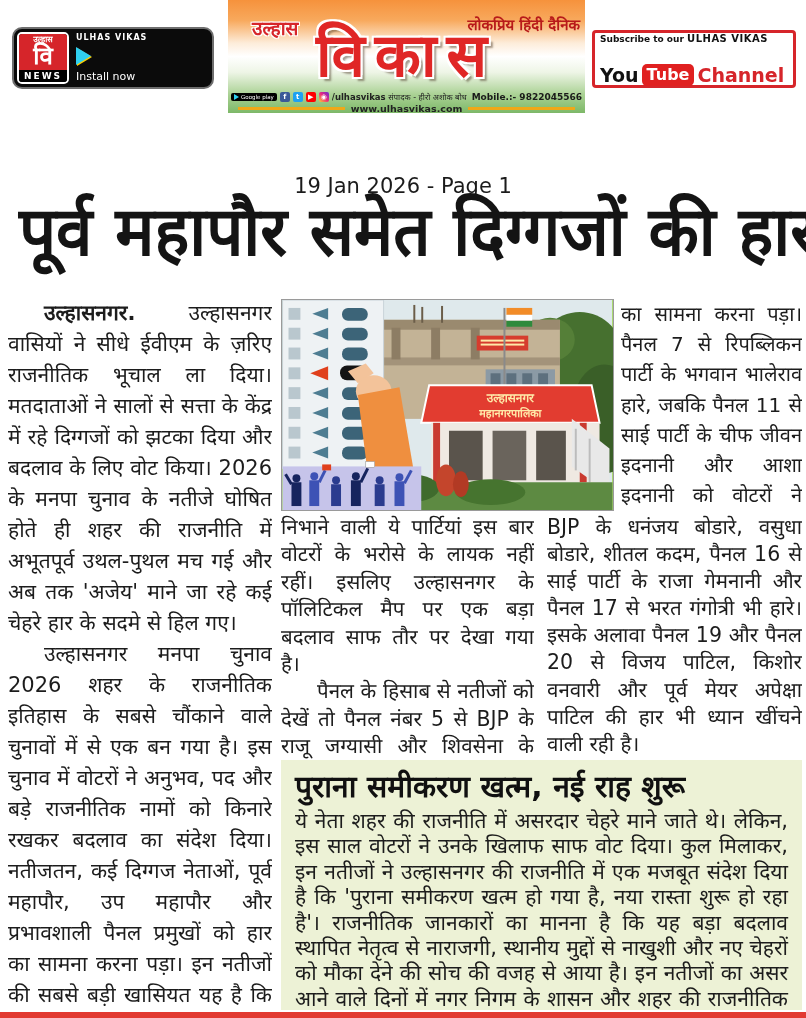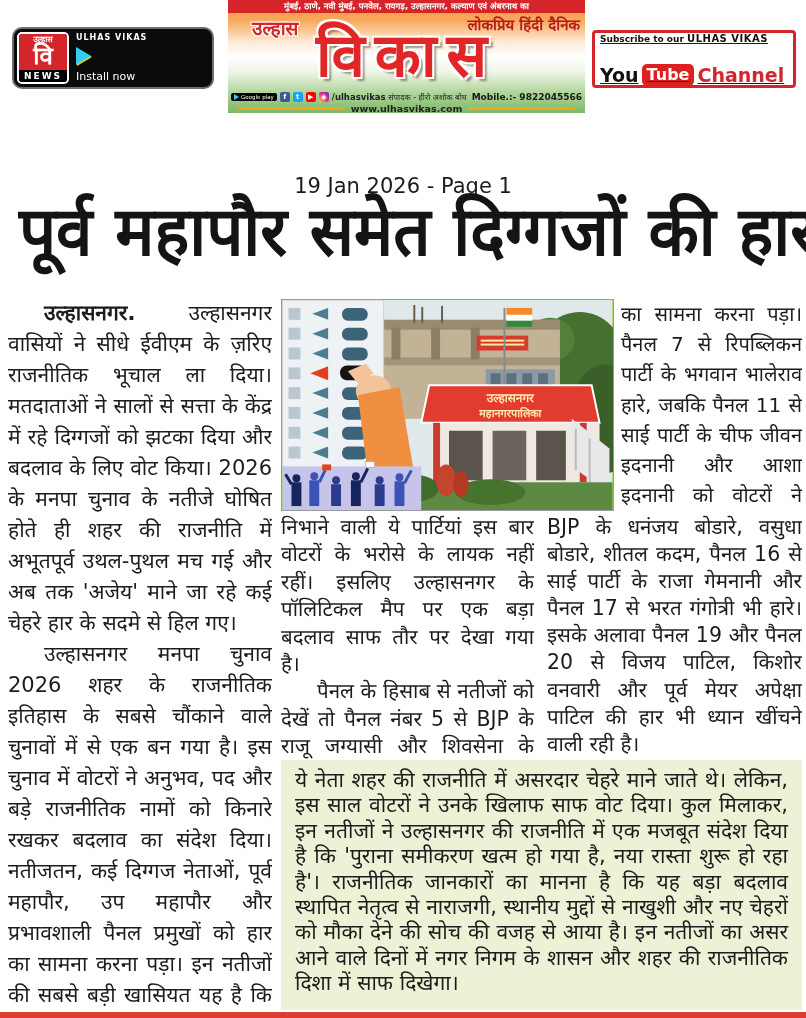--- a/index.html
+++ b/index.html
@@ -41,21 +41,21 @@
   .soc-fb { background:#3b5998; } .soc-tw { background:#1da1f2; }
   .soc-yt { background:#ff0000; } .soc-ig { background:linear-gradient(45deg,#f9ce34,#ee2a7b,#6228d7); }
   .handle-line { font-size:8px; color:#222; white-space:nowrap; overflow:hidden; }
   .handle-line b { font-size:8.5px; }
   .mobile { margin-left:auto; font-size:9px; font-weight:bold; color:#1a1a1a; white-space:nowrap; }
   .website-row { position:absolute; left:10px; right:10px; top:103px; display:flex; align-items:center; gap:6px; }
   .website-row .bar { flex:1; height:3px; background:#f0a818; }
   .website { font-size:9.5px; font-weight:bold; color:#222; white-space:nowrap; }
 
   .yt-badge { position:absolute; left:592px; top:30px; width:204px; height:58px; background:#fff;
-    border:3px solid #d6252a; border-radius:4px; display:flex; align-items:stretch; padding:2px; gap:3px;text-decoration:underline; }
+    border:3px solid #d6252a; border-radius:4px; display:flex; align-items:stretch; padding:2px; gap:3px; }
   .yt-left { flex:1; display:flex; flex-direction:column; justify-content:center; padding-left:3px; }
   .yt-line1 { font-size:9px; font-weight:bold; color:#111; white-space:nowrap; }
   .yt-line1 .yt-brand { font-size:10px; letter-spacing:0.5px; }
   .yt-line2 { display:flex; align-items:center; gap:3px; margin-top:20px; }
   .yt-you { font-size:19px; font-weight:bold; color:#111; }
   .yt-tube { background:#e02020; color:#fff; font-size:16px; font-weight:bold; border-radius:5px; padding:0 5px; line-height:22px; }
   .yt-channel { font-size:19px; font-weight:bold; color:#d6252a; }
   .yt-logo { width:46px; display:flex; flex-direction:column; }
   .yt-logo .logo-red { border:1px solid #fff; }
 
@@ -104,21 +104,20 @@
     <div class="app-info">
       <div class="app-brand">ULHAS VIKAS</div>
       <div class="gp-row">
         <span class="gp-tri"></span>
       </div>
       <div class="app-install">Install now</div>
     </div>
   </div>
 
   <div class="masthead">
-    <div class="cities">मुंबई, ठाणे, नवी मुंबई, पनवेल, रायगड़, उल्हासनगर, कल्याण एवं अंबरनाथ का</div>
     <div class="tagline">लोकप्रिय हिंदी दैनिक</div>
     <div class="title-small">उल्हास</div>
     <div class="title-big">विकास</div>
     <div class="mast-bottom">
       <span class="gp-mini">
           <i></i>
           <span>Google play</span>
         </span>
       <span class="soc soc-fb">f</span>
       <span class="soc soc-tw">t</span>
@@ -288,17 +287,18 @@
   <div class="col col-mid">
     <p class="noind">निभाने वाली ये पार्टियां इस बार वोटरों के भरोसे के लायक नहीं रहीं। इसलिए उल्हासनगर के पॉलिटिकल मैप पर एक बड़ा बदलाव साफ तौर पर देखा गया है।</p>
     <p>पैनल के हिसाब से नतीजों को देखें तो पैनल नंबर 5 से BJP के राजू जग्यासी और शिवसेना के विक्की भुल्लर को अचानक हार</p>
   </div>
 
   <div class="col col-right-bottom">
     <p class="noind">BJP के धनंजय बोडारे, वसुधा बोडारे, शीतल कदम, पैनल 16 से साई पार्टी के राजा गेमनानी और पैनल 17 से भरत गंगोत्री भी हारे। इसके अलावा पैनल 19 और पैनल 20 से विजय पाटिल, किशोर वनवारी और पूर्व मेयर अपेक्षा पाटिल की हार भी ध्यान खींचने वाली रही है।</p>
   </div>
 
   <div class="info-box">
+    <h2>पुराना समीकरण खत्म, नई राह शुरू</h2>
     <p>ये नेता शहर की राजनीति में असरदार चेहरे माने जाते थे। लेकिन, इस साल वोटरों ने उनके खिलाफ साफ वोट दिया। कुल मिलाकर, इन नतीजों ने उल्हासनगर की राजनीति में एक मजबूत संदेश दिया है कि 'पुराना समीकरण खत्म हो गया है, नया रास्ता शुरू हो रहा है'। राजनीतिक जानकारों का मानना है कि यह बड़ा बदलाव स्थापित नेतृत्व से नाराजगी, स्थानीय मुद्दों से नाखुशी और नए चेहरों को मौका देने की सोच की वजह से आया है। इन नतीजों का असर आने वाले दिनों में नगर निगम के शासन और शहर की राजनीतिक दिशा में साफ दिखेगा।</p>
   </div>
 
   <div class="bottom-strip"></div>
 </div>
 
 </body></html>

